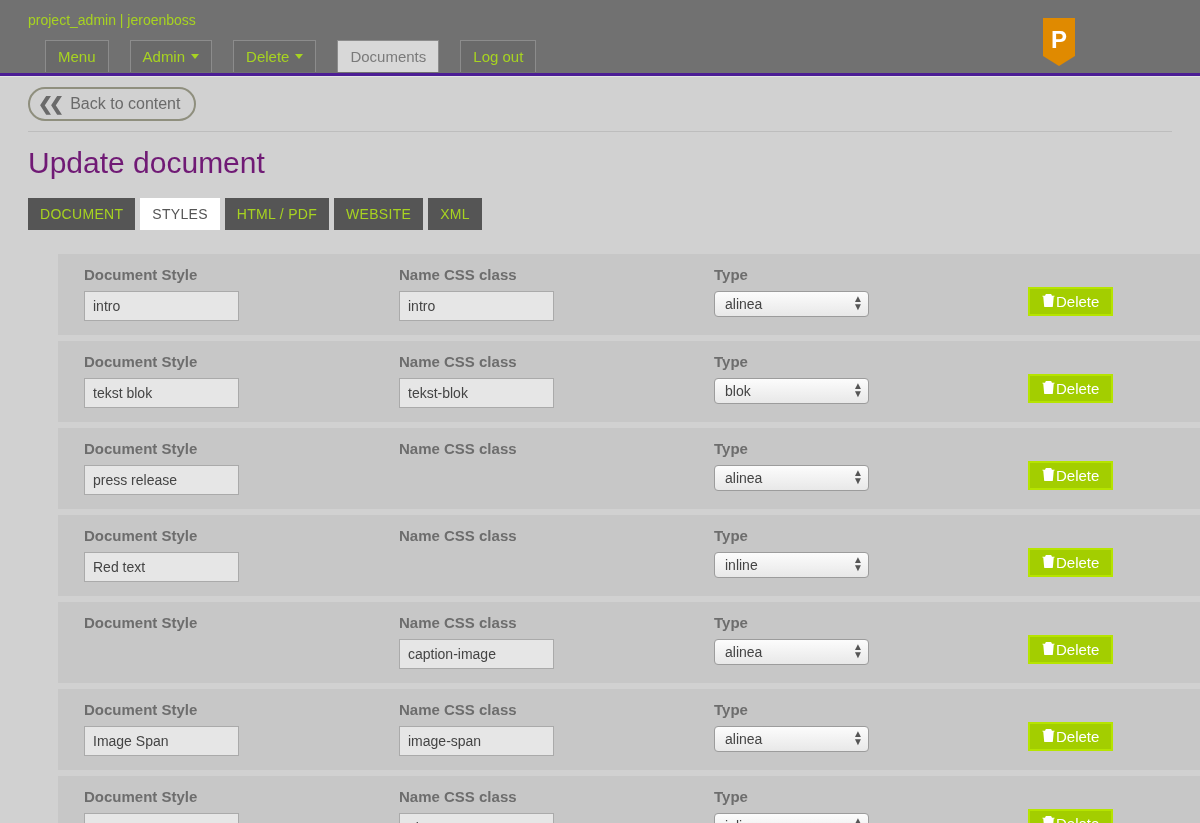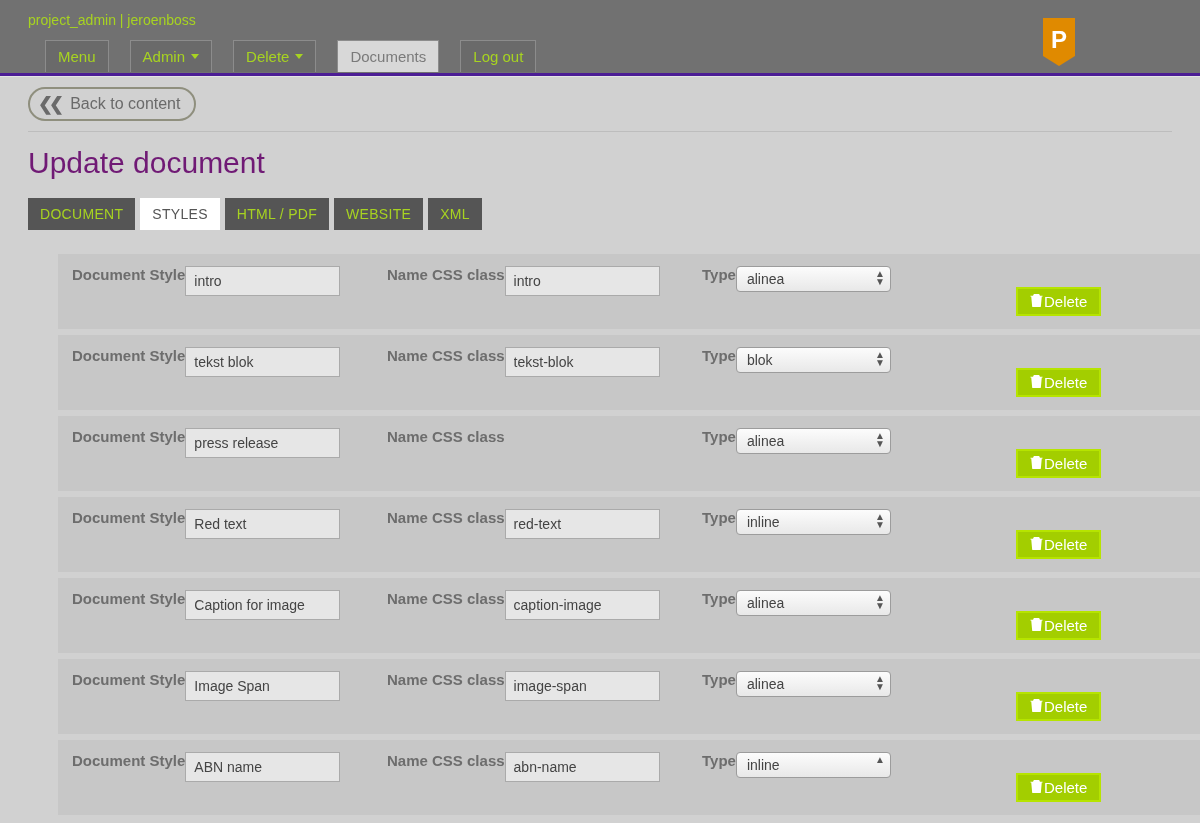--- a/index.html
+++ b/index.html
@@ -120,21 +120,21 @@
   }
   .style-row {
     background: #c7c7c7;
     padding: 12px 14px 14px 14px;
     margin-bottom: 6px;
     display: grid;
     grid-template-columns: 315px 315px 315px 1fr;
     align-items: start;
     column-gap: 0;
   }
-  .col { display: flex; flex-direction: row; }
+  .col { display: flex; flex-direction: column; margin-left: 12px; }
   .col-label {
     font-weight: 600;
     color: #6d6d6d;
     font-size: 15px;
     margin-bottom: 8px;
   }
   .text-input {
     width: 155px;
     height: 30px;
     padding: 4px 8px;
@@ -313,42 +313,40 @@
         </div>
       </div>
     </div>
     <div class="style-row">
       <div class="col">
         <div class="col-label">Document Style</div>
         <input class="text-input" value="Red text" style="">
       </div>
       <div class="col">
         <div class="col-label">Name CSS class</div>
-        <input class="text-input" value="red-text" style="">
       </div>
       <div class="col">
         <div class="col-label">Type</div>
         <div class="sel-wrap"><select class="sel"><option>alinea</option><option>blok</option><option selected="">inline</option></select><div class="sel-arrows">
             <span>▲</span>
             <span>▼</span>
           </div></div>
       </div>
       <div class="col">
         <div class="delete-btn">
           <span><svg class="trash-icon" viewBox="0 0 14 16">
               <path fill="#ffffff" d="M1 4h12l-1 11a1 1 0 0 1-1 1H3a1 1 0 0 1-1-1L1 4zm3-3h6l1 2H3l1-2zM0 3h14v1H0z"></path>
             </svg></span>
           <span>Delete</span>
         </div>
       </div>
     </div>
     <div class="style-row">
       <div class="col">
         <div class="col-label">Document Style</div>
-        <input class="text-input" value="Caption for image" style="">
       </div>
       <div class="col">
         <div class="col-label">Name CSS class</div>
         <input class="text-input" value="caption-image" style="">
       </div>
       <div class="col">
         <div class="col-label">Type</div>
         <div class="sel-wrap"><select class="sel"><option>alinea</option><option>blok</option><option>inline</option></select><div class="sel-arrows">
             <span>▲</span>
             <span>▼</span>

